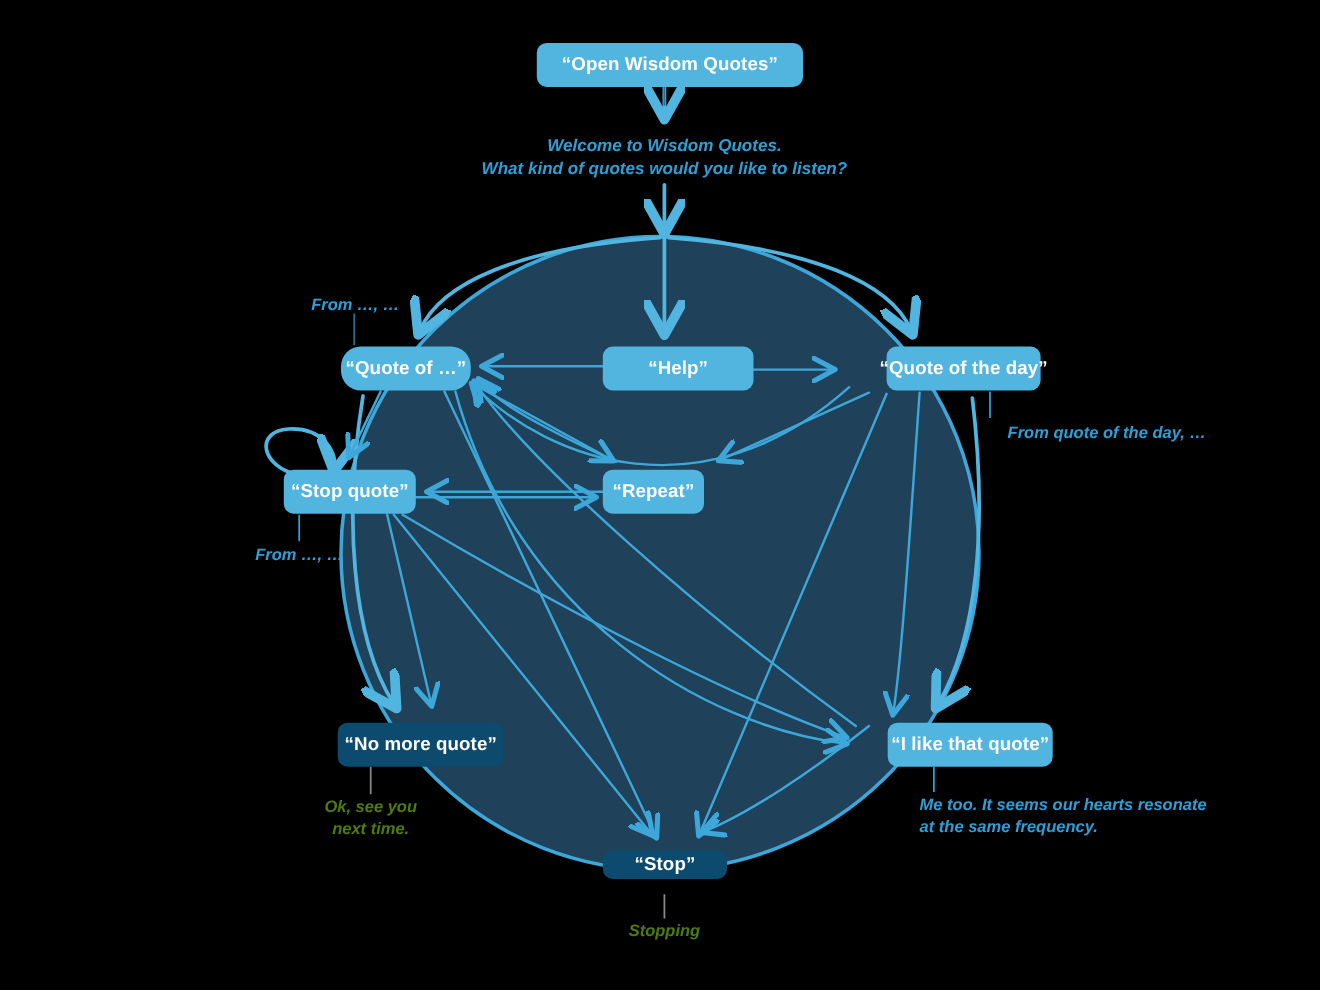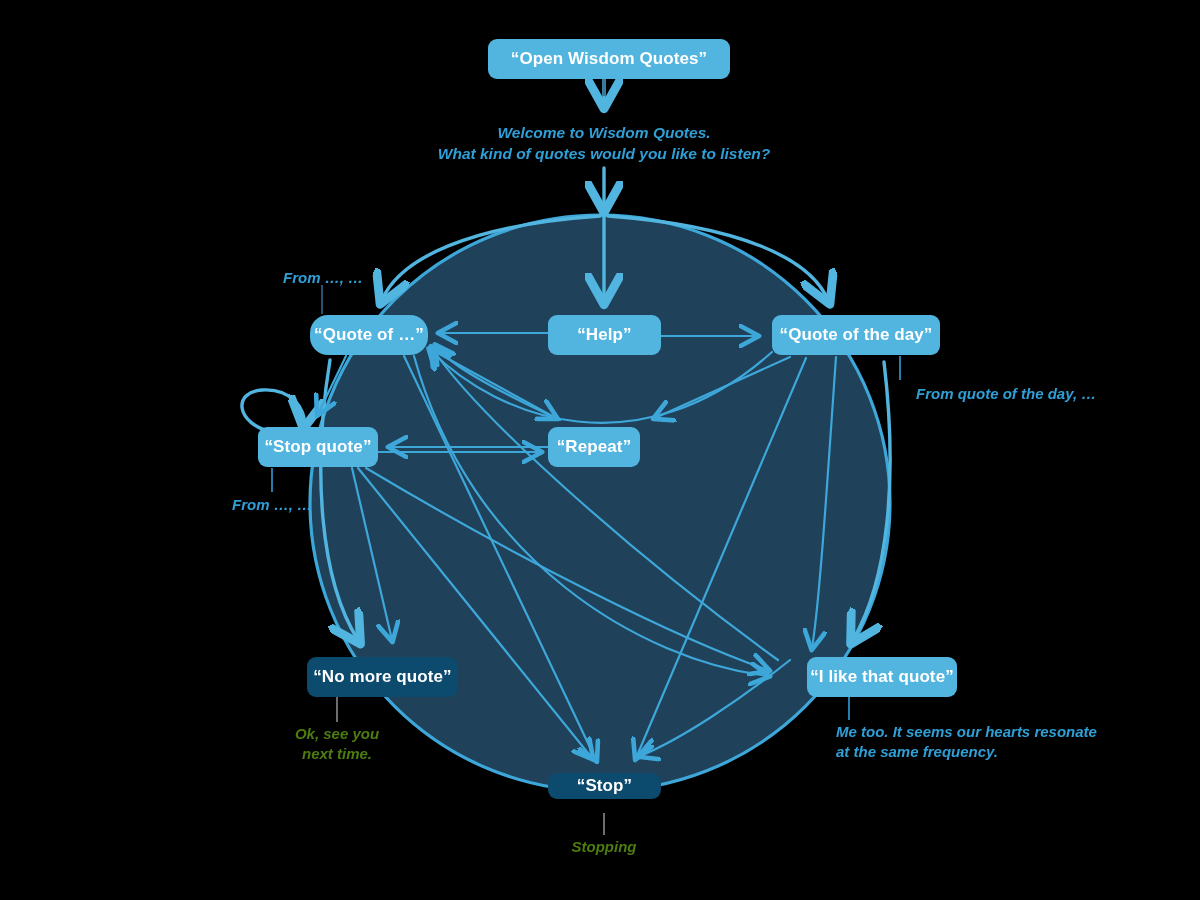--- a/index.html
+++ b/index.html
@@ -145,25 +145,25 @@
   </svg>
 
   <div class="node blue" style="left:488px; top:39px; width:242px; height:40px;">
     <span>“Open Wisdom Quotes”</span>
   </div>
 
   <div class="node blue" style="left:310px; top:315px; width:118px; height:40px;border-radius:18px;">
     <span>“Quote of …”</span>
   </div>
 
-  <div class="node blue" style="left:548px; top:315px; width:113px; height:40px;">
+  <div class="node blue" style="left:548px; top:315px; width:137px; height:40px;">
     <span>“Help”</span>
   </div>
 
-  <div class="node blue" style="left:772px; top:315px; width:168px; height:40px;">
+  <div class="node blue" style="left:806px; top:315px; width:140px; height:40px;">
     <span>“Quote of the day”</span>
   </div>
 
   <div class="node blue" style="left:258px; top:427px; width:120px; height:40px;">
     <span>“Stop quote”</span>
   </div>
 
   <div class="node blue" style="left:548px; top:427px; width:92px; height:40px;">
     <span>“Repeat”</span>
   </div>

